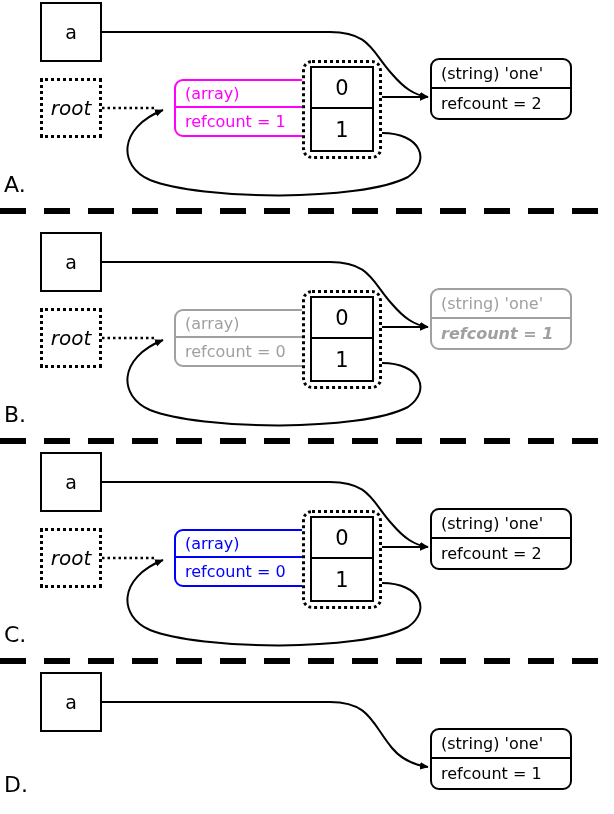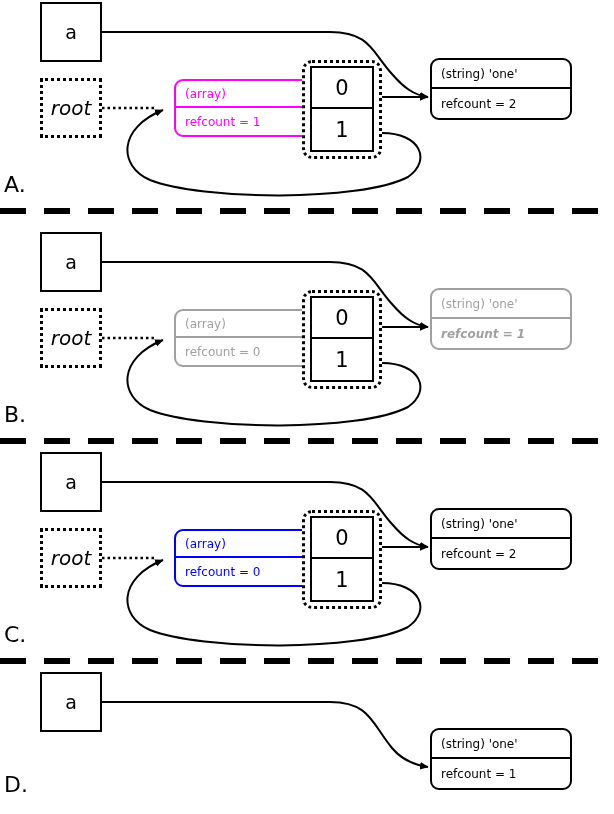--- a/index.html
+++ b/index.html
@@ -13,21 +13,21 @@
           display:flex;align-items:center;justify-content:center;
           font-size:19px;color:#000;background:#fff;box-sizing:border-box;}
   .rootbox{position:absolute;width:62px;height:60px;border:3px dotted #000;
           display:flex;align-items:center;justify-content:center;
           font-size:20px;font-style:italic;color:#000;background:#fff;box-sizing:border-box;}
 
   
   .record{position:absolute;box-sizing:border-box;border:2px solid #000;border-radius:9px;
           background:#fff;overflow:hidden;}
   .record .row{box-sizing:border-box;display:flex;align-items:center;
-          padding-left:9px;font-size:12px;color:#000;height:50%;}
+          padding-left:9px;font-size:16px;color:#000;height:50%;}
   .record .row.top{border-bottom:2px solid #000;}
   .record.magenta{border-color:#ff00ff;}
   .record.magenta .row{color:#ff00ff;}
   .record.magenta .row.top{border-bottom-color:#ff00ff;}
   .record.blue{border-color:#0000ff;}
   .record.blue .row{color:#0000ff;}
   .record.blue .row.top{border-bottom-color:#0000ff;}
   .record.gray{border-color:#a0a0a0;}
   .record.gray .row{color:#a0a0a0;}
   .record.gray .row.top{border-bottom-color:#a0a0a0;}

